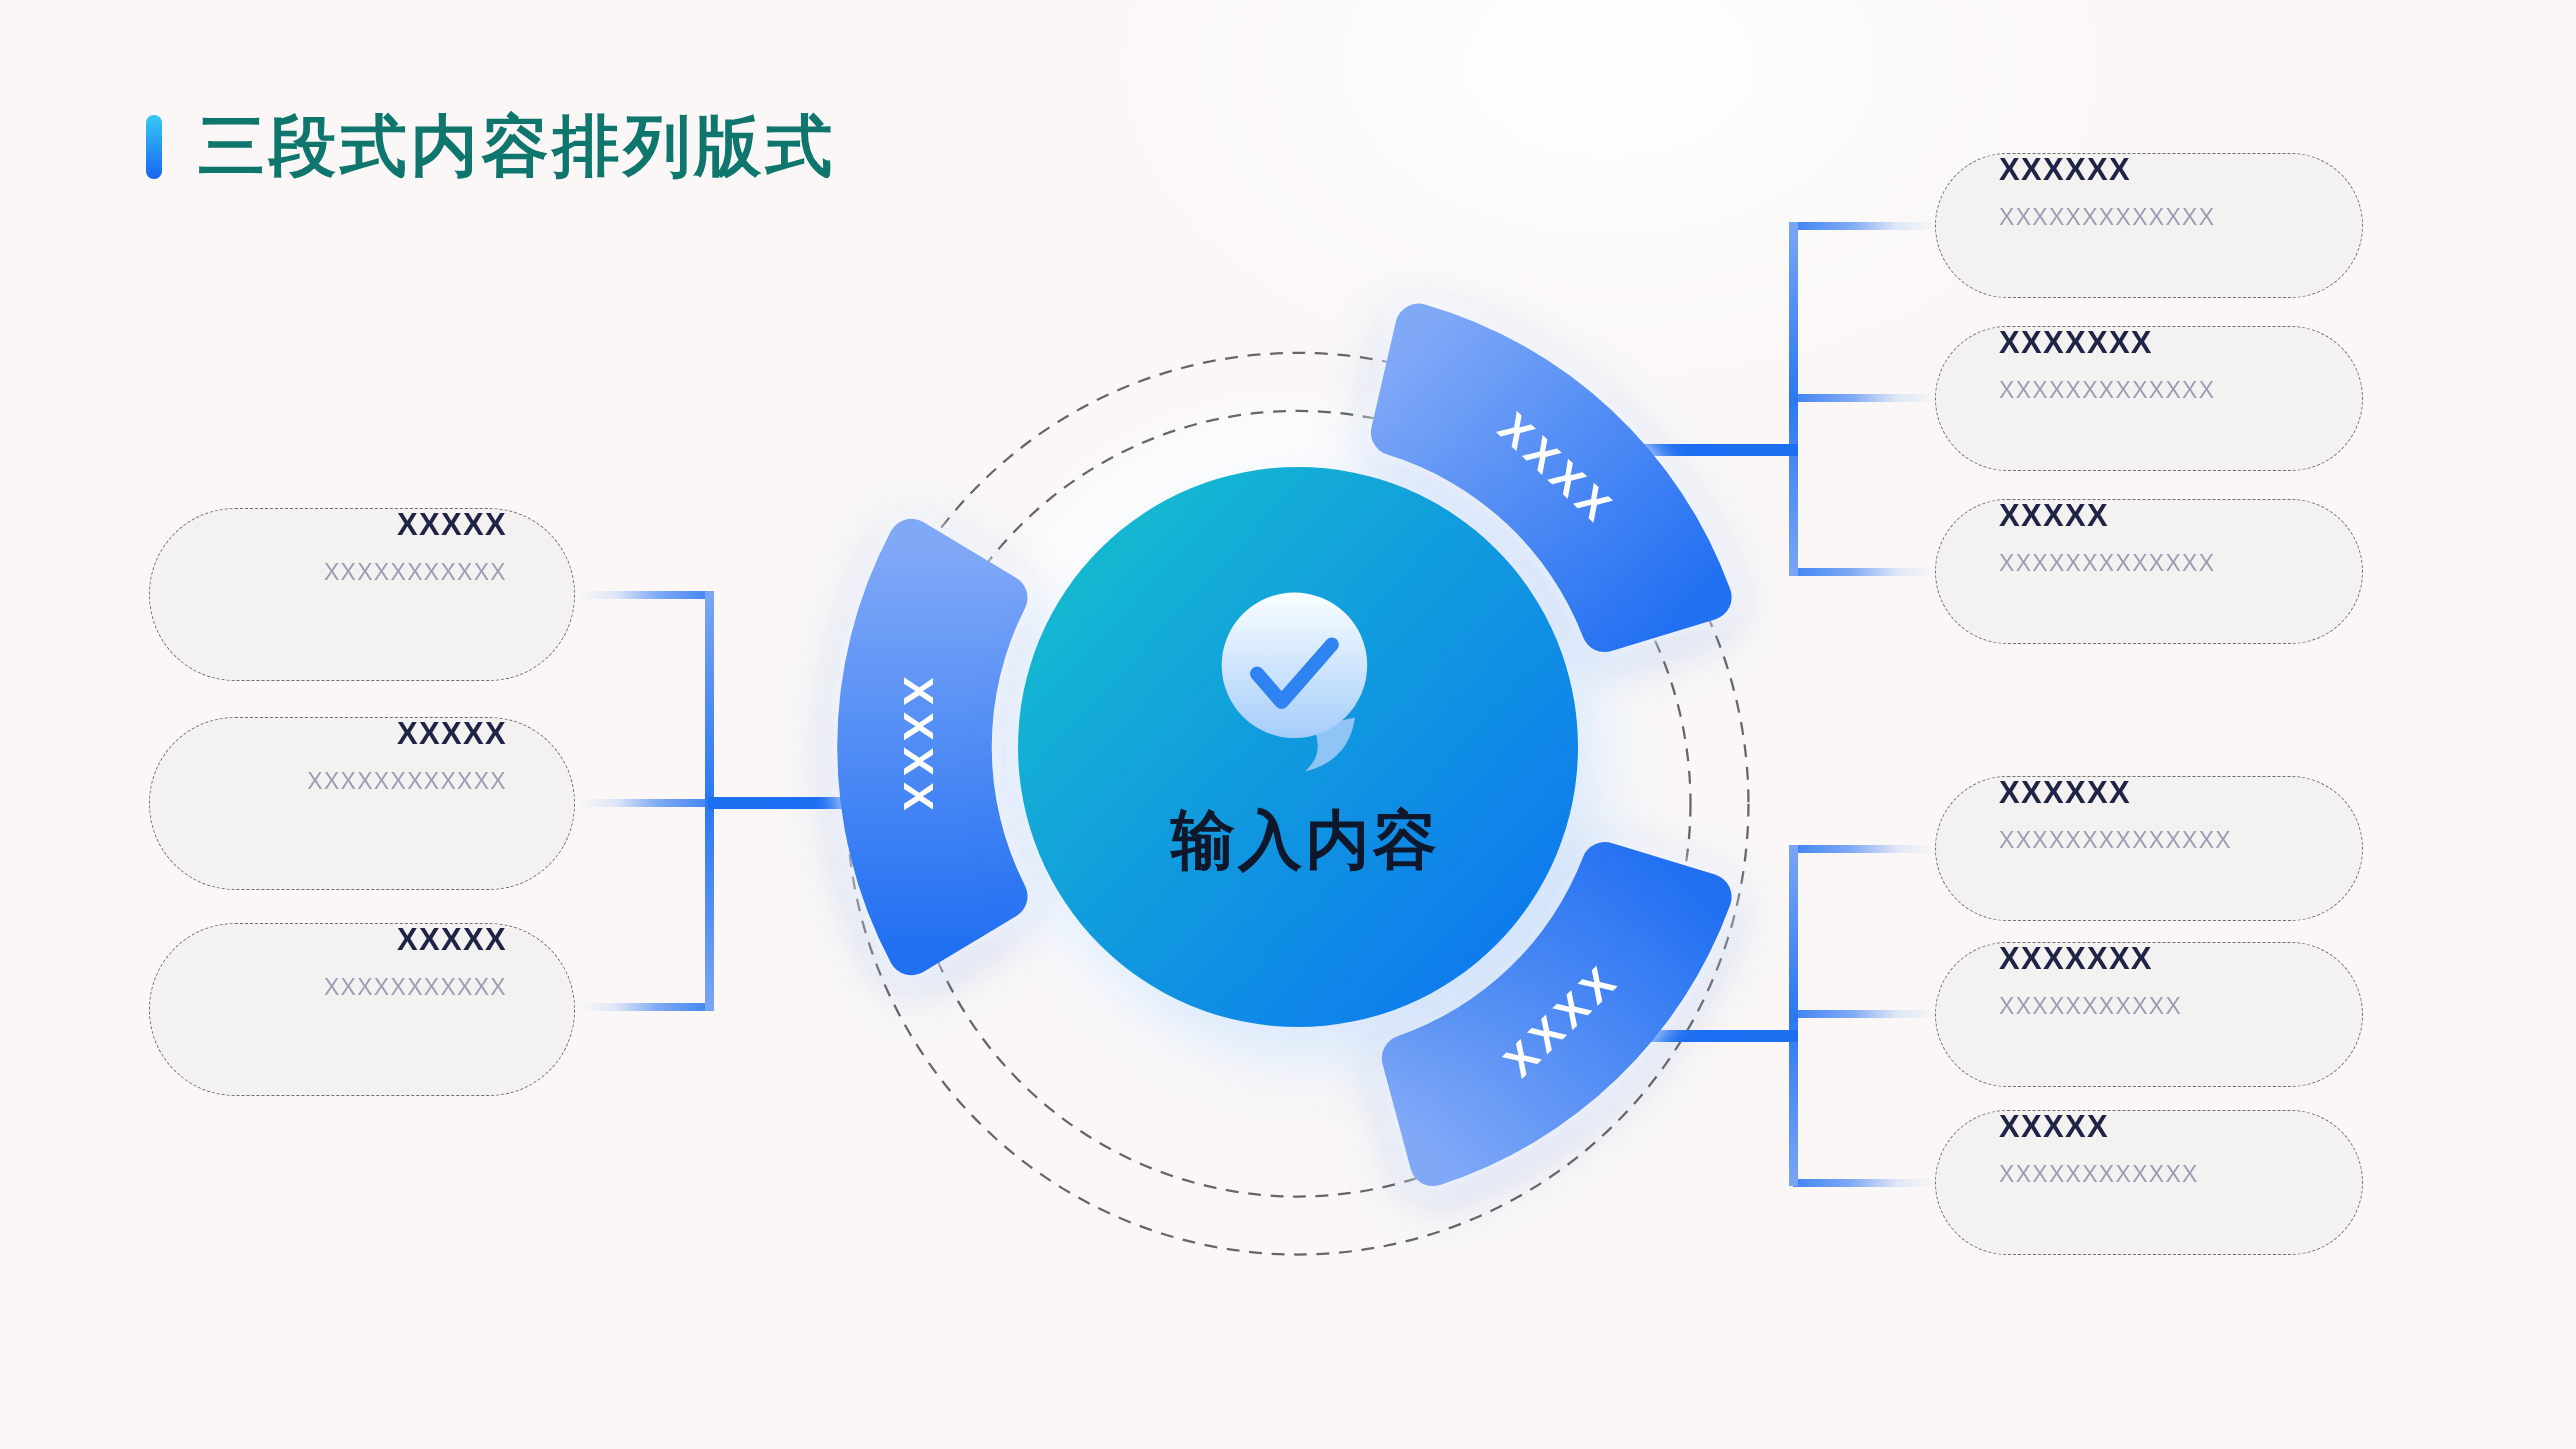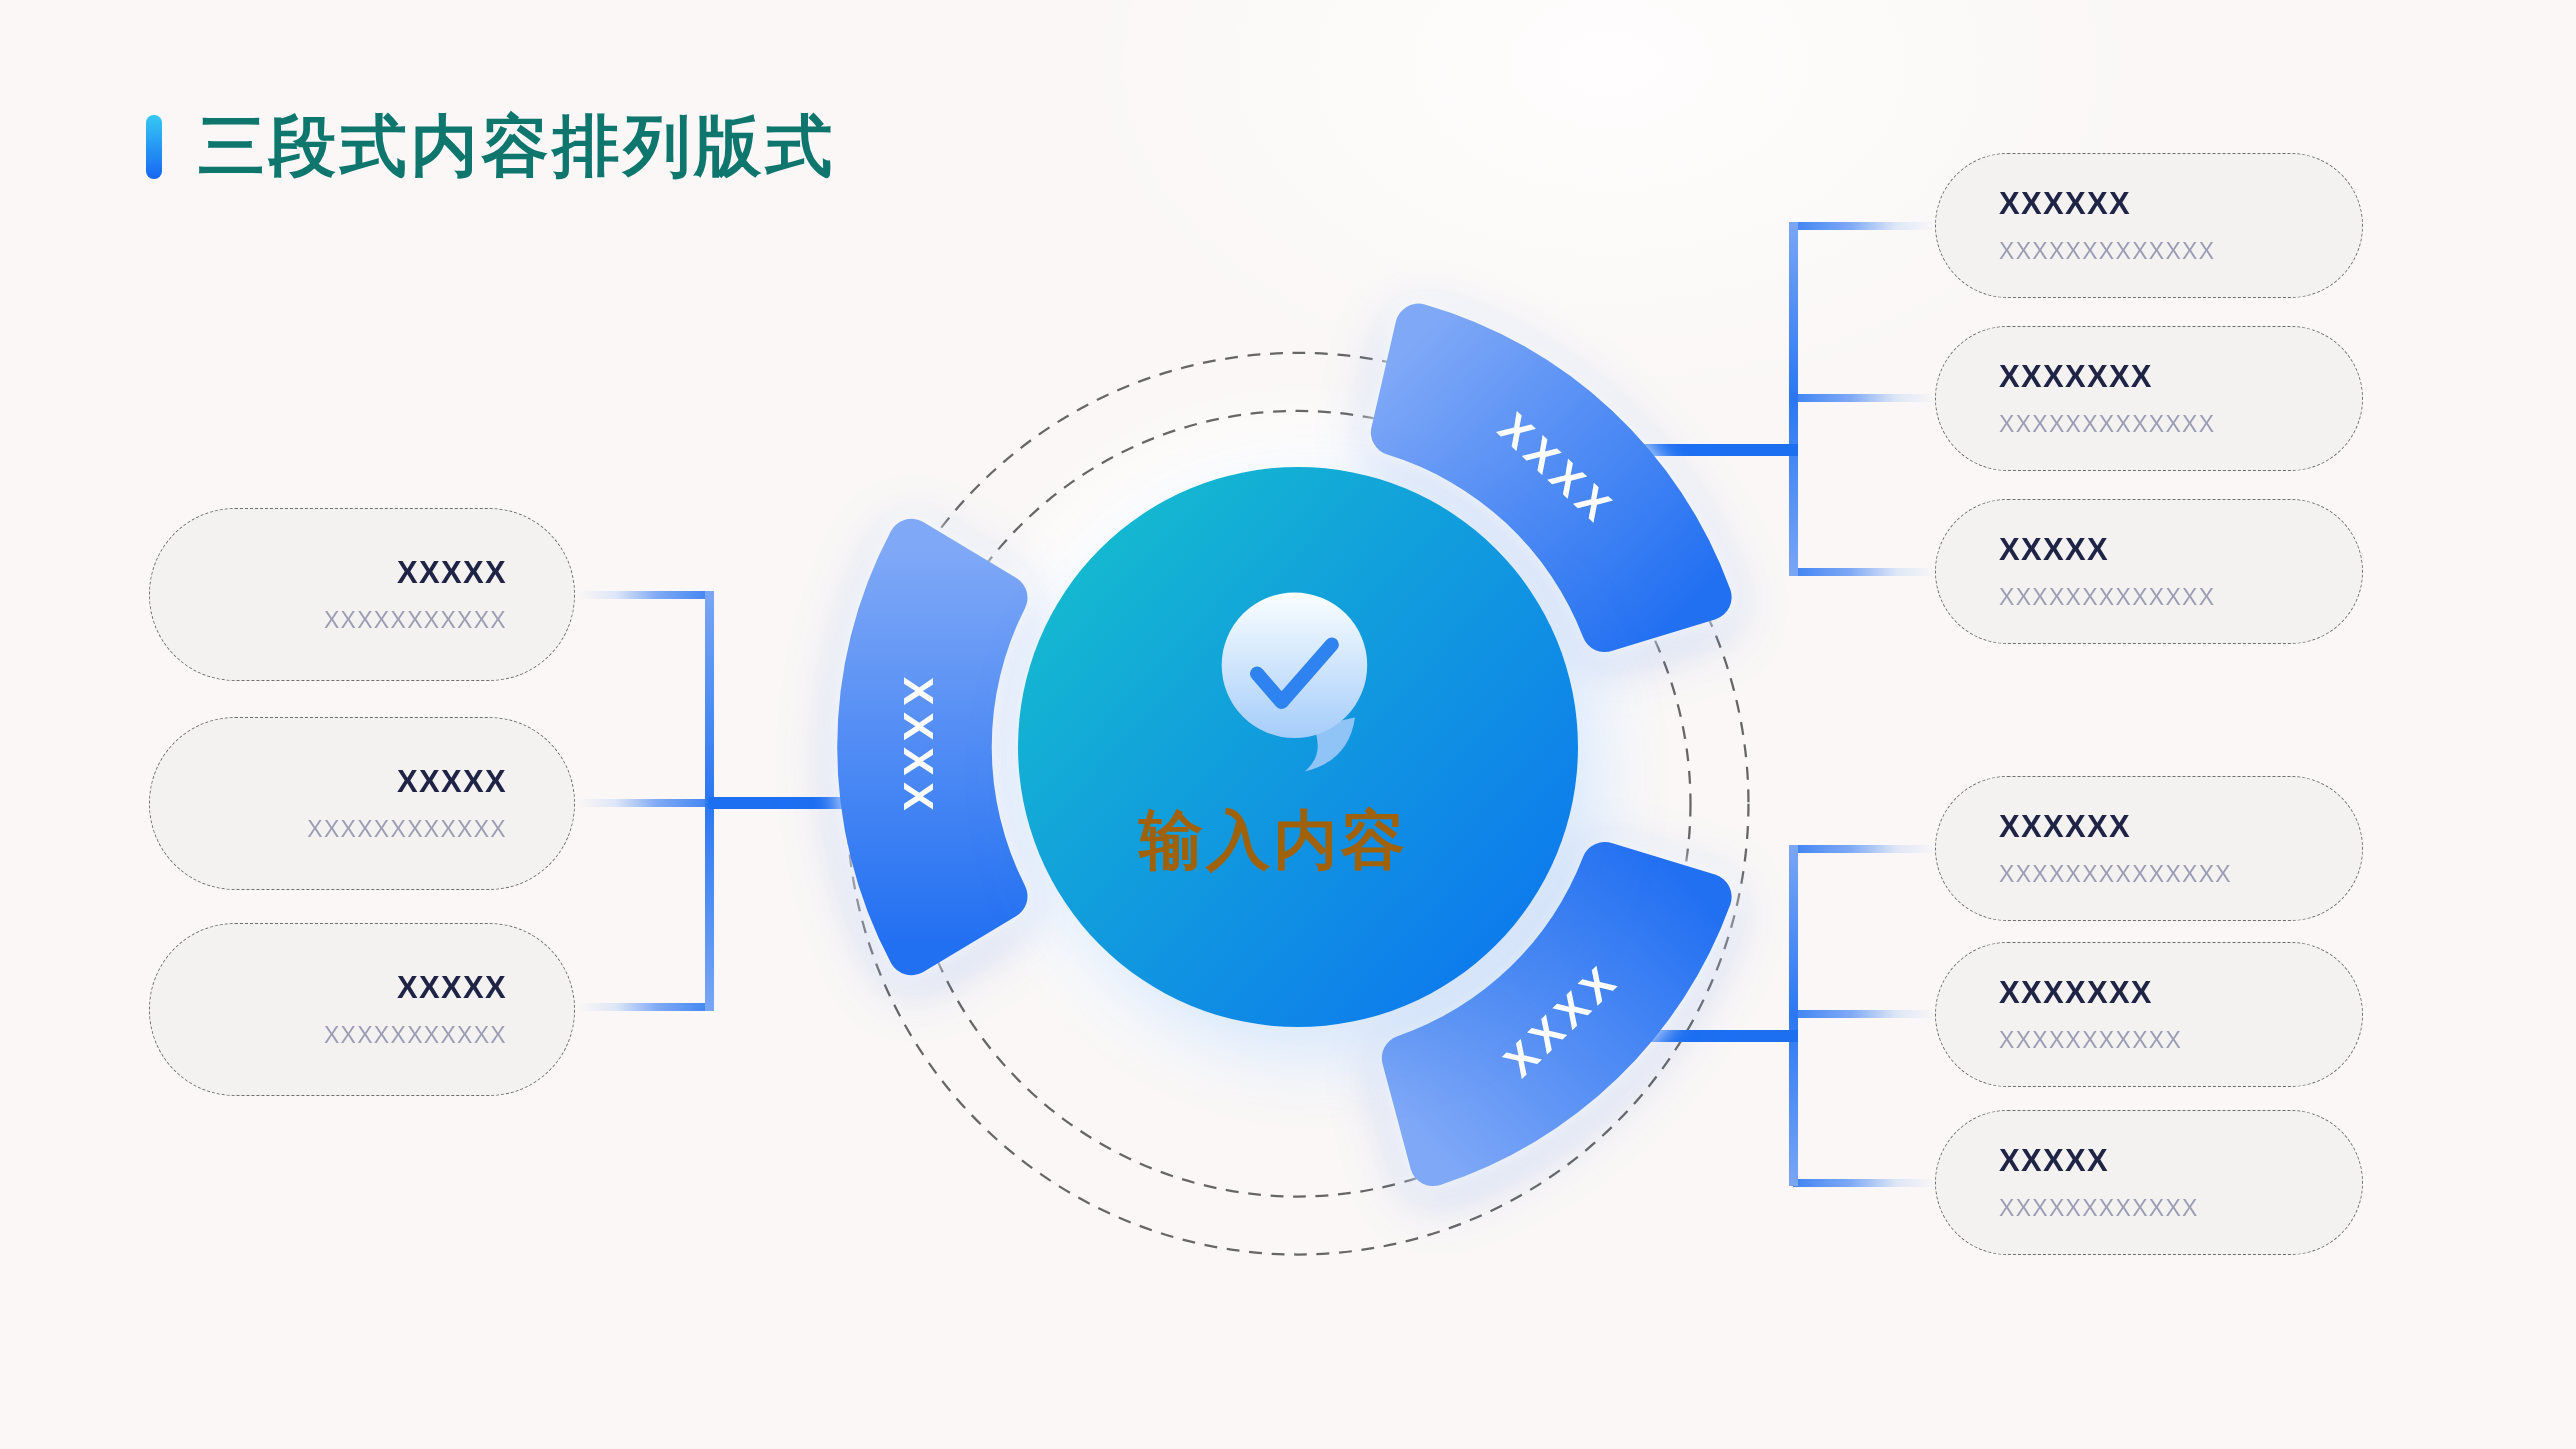--- a/index.html
+++ b/index.html
@@ -17,38 +17,38 @@
   
   .hub-glow{left:802px;top:251px;width:992px;height:992px;border-radius:50%;z-index:1;
     background:radial-gradient(closest-side,#ffffff 0%,#ffffff 56%,rgba(255,255,255,0) 74%);}
   .svg-layer{left:0;top:0;width:2576px;height:1449px;}
   .z2{z-index:2;} .z4{z-index:4;} .z6{z-index:6;}
   .arc-group{filter:drop-shadow(0 0 20px rgba(255,255,255,0.95)) drop-shadow(0 18px 40px rgba(34,102,226,0.22));}
   
   .hub-circle{left:1018px;top:467px;width:560px;height:560px;border-radius:50%;z-index:5;
     background:linear-gradient(133deg,#15c4cb 0%,#12a3da 38%,#0c70f2 100%);
     box-shadow:19.3px 29px 77px rgba(18,112,235,0.18);}
-  .hub-label{left:1016px;top:797px;width:515px;text-align:center;z-index:6;
-    font-size:64px;font-weight:700;color:#a16207;letter-spacing:3.2px;white-space:nowrap;}
+  .hub-label{left:1048px;top:797px;width:515px;text-align:center;z-index:6;
+    font-size:64px;font-weight:700;color:#0f172a;letter-spacing:3.2px;white-space:nowrap;}
   
   .arc-label{z-index:6;font-size:43px;font-weight:700;color:#ffffff;letter-spacing:6.4px;white-space:nowrap;}
   .arc-label-tr{left:1557px;top:469px;transform:translate(-50%,-50%) rotate(43deg);}
   .arc-label-l {left:918px;top:747px;transform:translate(-50%,-50%) rotate(90deg);}
   .arc-label-br{left:1562px;top:1020px;transform:translate(-50%,-50%) rotate(-44deg);}
   
   .line{z-index:3;}
   .stub-r{height:7.7px;width:144px;left:1793px;
     background:linear-gradient(to right,#3f83f2 0%,#7fa9f5 40%,rgba(170,200,247,0.35) 72%,rgba(250,248,247,0) 100%);}
   .stub-l{height:7.7px;width:133px;left:578px;
     background:linear-gradient(to left,#3f83f2 0%,#7fa9f5 40%,rgba(170,200,247,0.35) 72%,rgba(250,248,247,0) 100%);}
   .vline{width:9px;background:linear-gradient(180deg,#7aa6f5 0%,#2b77f2 50%,#7aa6f5 100%);}
   .trunk{height:11.6px;background:#1d6ff2;}
   
   .pbox{background:#f4f2f1;border:1.9px dashed #6e6e6e;box-sizing:border-box;z-index:5;
-    display:flex;flex-direction:column;justify-content:center;}
+    display:flex;flex-direction:column;}
   .pbox-left{left:149px;width:426px;height:173px;border-radius:86px;align-items:flex-end;padding-right:67px;}
   .pbox-right{left:1935px;width:428px;height:145px;border-radius:73px;align-items:flex-start;padding-left:63px;}
   .pbox .bt{font-size:31px;font-weight:700;color:#1f2446;letter-spacing:1.3px;line-height:1;}
   .pbox .bs{font-size:23px;font-weight:400;color:#9b9db4;letter-spacing:1.3px;line-height:1;margin-top:20.6px;}
 </style>
 </head>
 <body>
 
 <div class="abs accent-bar"></div>
 <div class="abs page-title">三段式内容排列版式</div>

